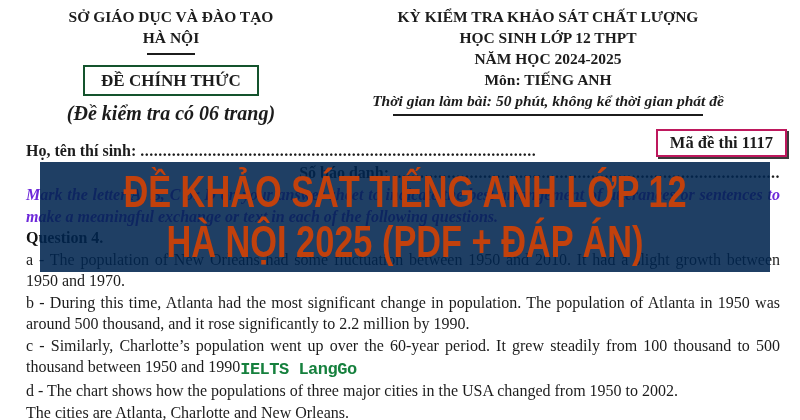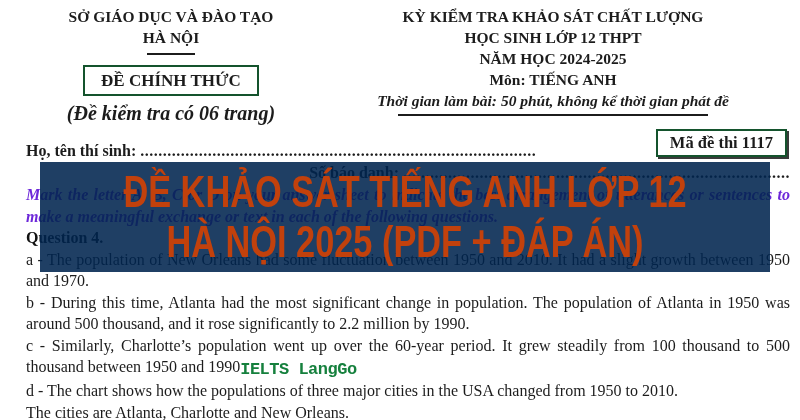--- a/index.html
+++ b/index.html
@@ -1,39 +1,39 @@
 <!DOCTYPE html>
 <html><head>
 <meta charset="utf-8">
 <style>
   * { margin: 0; padding: 0; box-sizing: border-box; }
   html, body { width: 800px; height: 420px; overflow: hidden; background: #ffffff; }
   .page {
     position: relative; width: 800px; height: 420px;
     background: #ffffff; color: #1c1c1c;
     font-family: "Liberation Serif", serif;
-    padding: 6px 10px 0 26px; overflow: hidden;
+    padding: 6px 20px 0 26px; overflow: hidden;
   }
   
   .hdr { display: flex; align-items: flex-start; }
   .hdr-left { width: 290px; text-align: center; font-weight: bold; font-size: 15.5px; line-height: 21px; }
   .hdr-right { flex: 1; text-align: center; font-weight: bold; font-size: 15.5px; line-height: 21px; }
   .hdr-divider { width: 48px; height: 2px; background: #1c1c1c; margin: 5px auto 8px auto; }
   .official-box { display: inline-block; border: 2px solid #14532d; padding: 3px 16px; font-size: 17px; margin-top: 2px; font-weight: bold; }
   .pages-note { font-style: italic; font-weight: bold; font-size: 20px; margin-top: 7px; }
   .time-line { font-style: italic; font-size: 15.5px; }
   .time-underline { width: 310px; height: 2px; background: #1c1c1c; margin: 3px auto 0 auto; }
   
   .name-row { margin-top: 16px; font-weight: bold; font-size: 16px; line-height: 22px; white-space: nowrap; overflow: hidden; }
   .id-row { font-weight: bold; font-size: 16px; line-height: 22px; white-space: nowrap; overflow: hidden; text-align: right; }
   .dots { letter-spacing: 0.5px; }
   
   .code-box {
     position: absolute; top: 129px; right: 13px; z-index: 2;
-    border: 2px solid #14532d; background: #ffffff;
+    border: 2px solid #be185d; background: #ffffff;
     padding: 2px 12px; font-weight: bold; font-size: 16.5px;
     box-shadow: 2px 2px 0 #3a3a3a;
   }
   
   .instr {
     margin-top: 0; font-weight: bold; font-style: italic;
     color: #6d28d9; font-size: 16px; line-height: 21.5px; text-align: justify;
   }
   .qlabel { font-weight: bold; font-size: 16px; line-height: 21.5px; color: #111111; }
   .opt { font-size: 16px; line-height: 21.5px; text-align: justify; }
@@ -89,21 +89,21 @@
     <span class="dots">......................................................................................</span>
   </div>
 
   <p class="instr">Mark the letter A, B, C or D on your answer sheet to indicate the best arrangement of utterances or sentences to make a meaningful exchange or text in each of the following questions.</p>
   <p class="qlabel">Question 4.</p>
   <p class="opt">a - The population of New Orleans had some fluctuation between 1950 and 2010. It had a slight growth between 1950 and 1970.</p>
   <p class="opt">b - During this time, Atlanta had the most significant change in population. The population of Atlanta in 1950 was around 500 thousand, and it rose significantly to 2.2 million by 1990.</p>
   <p class="opt">
     <span>c - Similarly, Charlotte’s population went up over the 60-year period. It grew steadily from 100 thousand to 500 thousand between 1950 and 1990</span><span class="logo">IELTS LangGo</span>
   </p>
-  <p class="opt">d - The chart shows how the populations of three major cities in the USA changed from 1950 to 2010.</p>
+  <p class="opt">d - The chart shows how the populations of three major cities in the USA changed from 1950 to 2002.</p>
   <p class="closing">The cities are Atlanta, Charlotte and New Orleans.</p>
 
   <div class="banner">
     <span class="banner-line">ĐỀ KHẢO SÁT TIẾNG ANH LỚP 12</span>
     <span class="banner-line">HÀ NỘI 2025 (PDF + ĐÁP ÁN)</span>
   </div>
 
 </div>
 
 </body></html>

